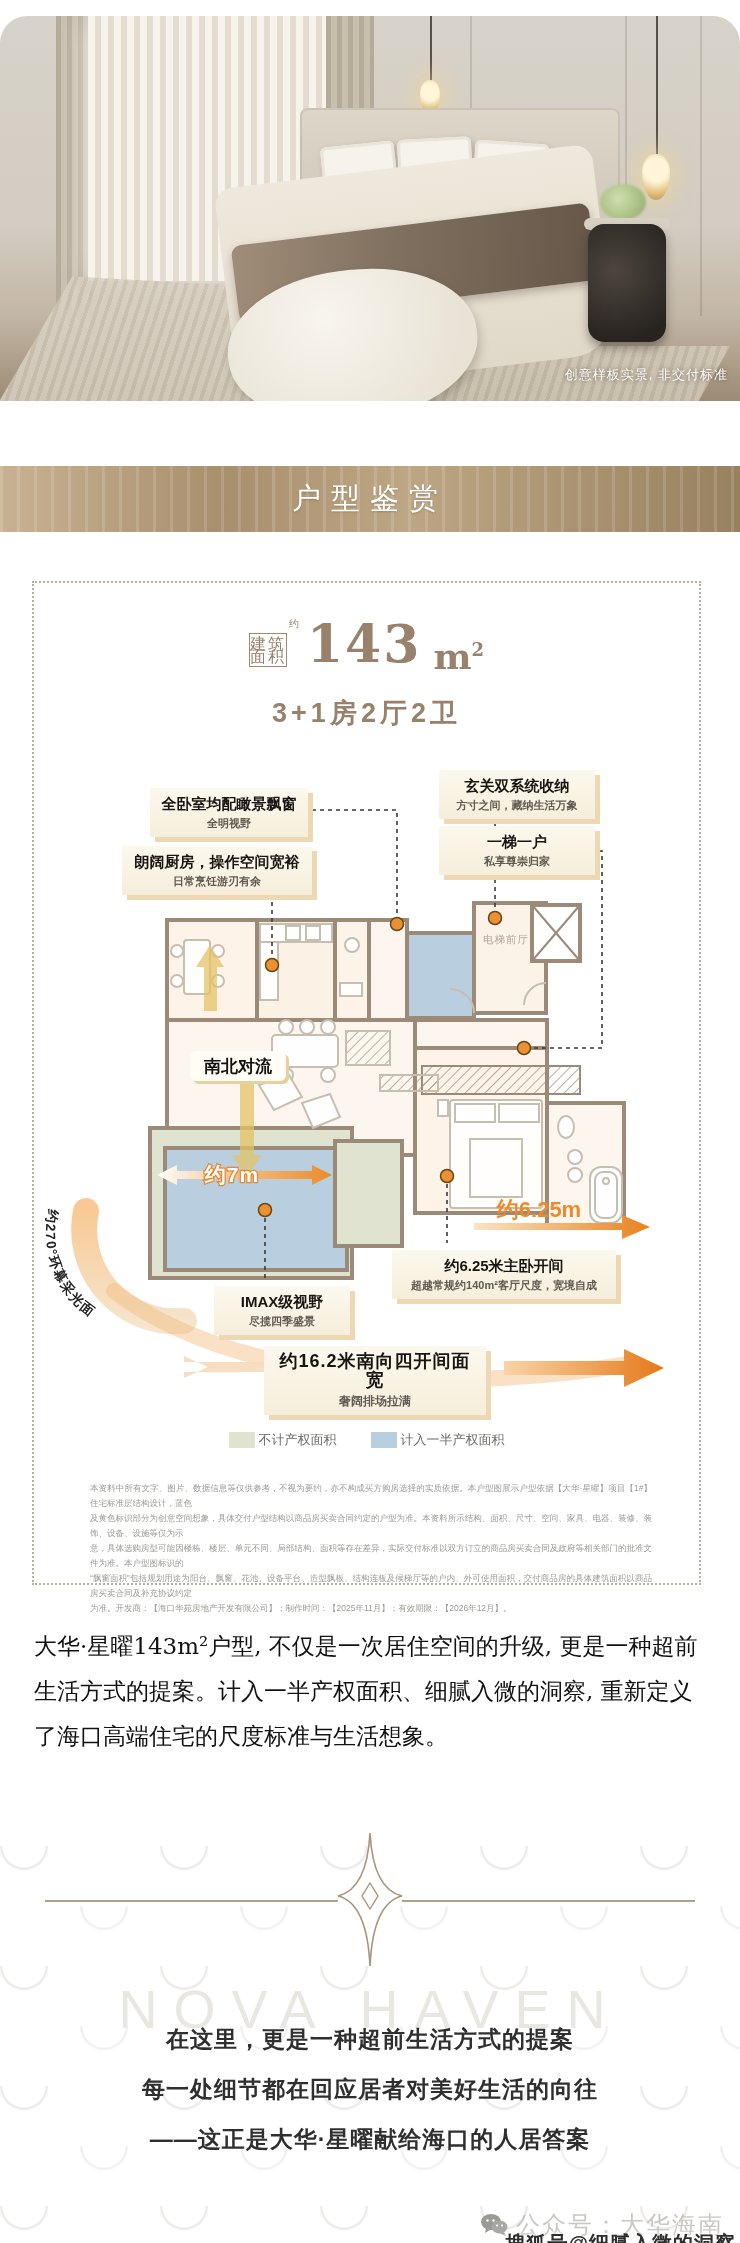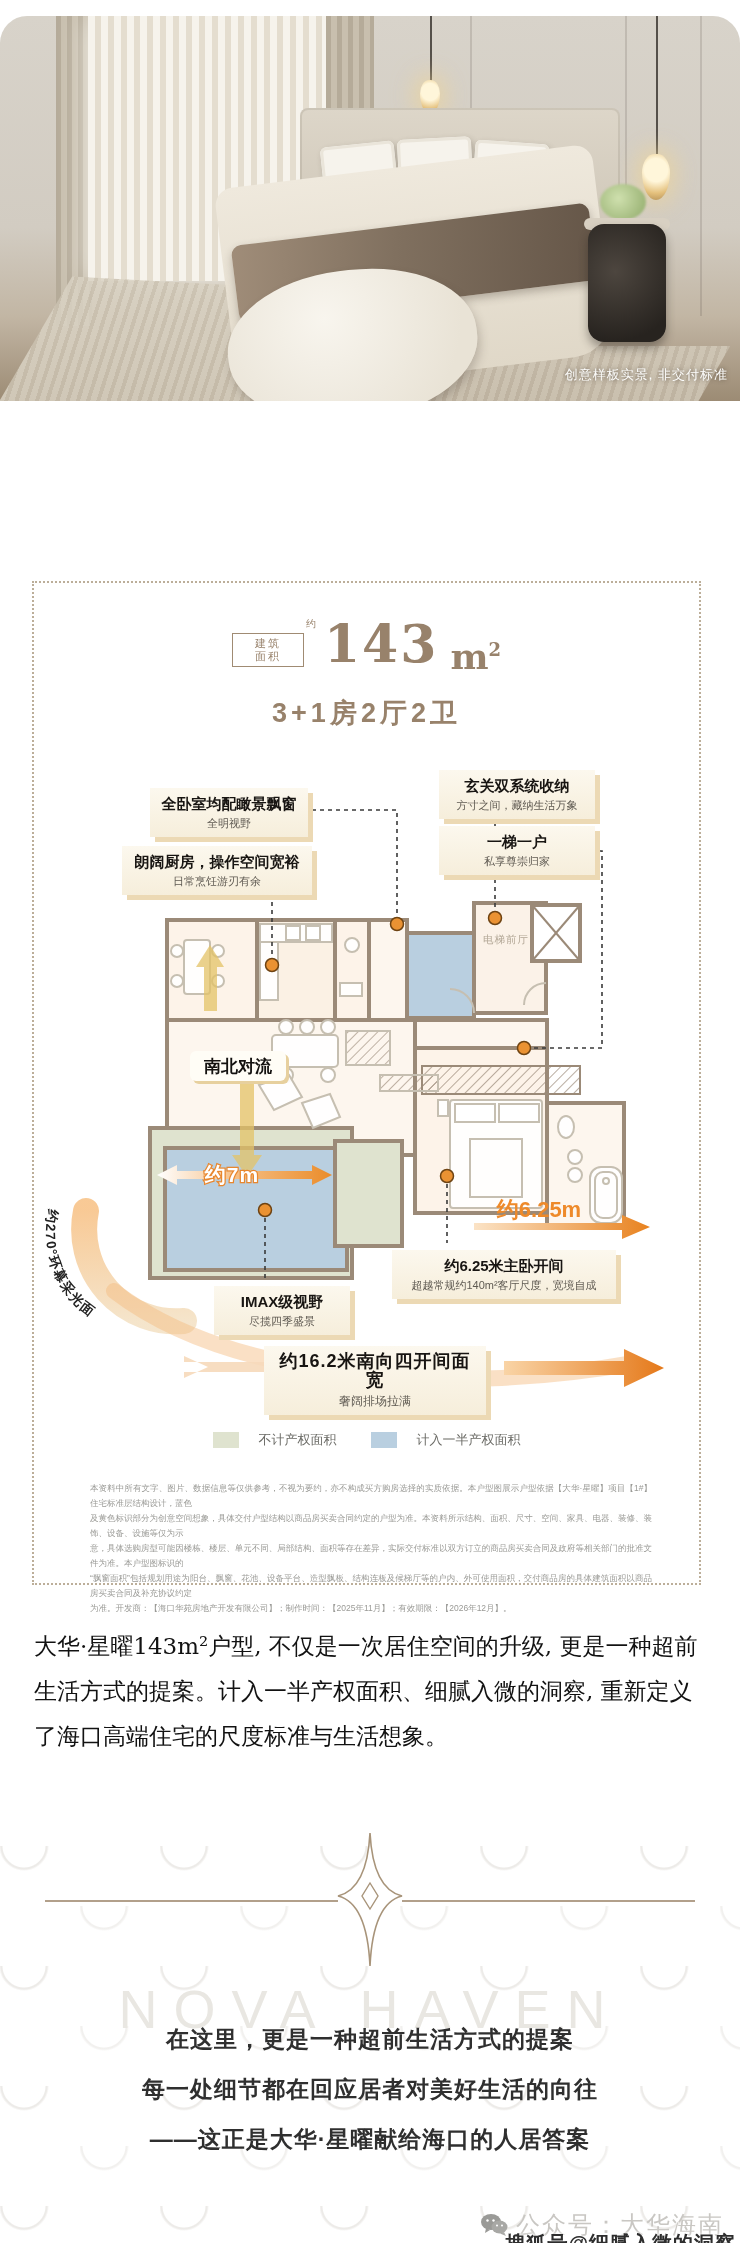--- a/index.html
+++ b/index.html
@@ -48,40 +48,40 @@
         background:linear-gradient(90deg,#c8b293 0%,#a88f6d 30%,#bda684 55%,#97815f 100%);}
   #banner .ribs{position:absolute;inset:0;
         background:repeating-linear-gradient(90deg,rgba(255,255,255,.14) 0 3px,rgba(0,0,0,0) 3px 17px);}
   #banner-title{position:absolute;inset:0;display:flex;align-items:center;justify-content:center;
         color:#fff;font-family:"DejaVu Serif","Liberation Serif",serif;font-size:29px;letter-spacing:10px;
         text-shadow:0 1px 2px rgba(90,70,40,.35);}
 
   
   #card{left:32px;top:565px;width:665px;height:1000px;border:2px dotted #bcae99;background:#fff;}
   #headrow{position:absolute;left:0;top:28px;width:100%;display:flex;justify-content:center;align-items:flex-end;gap:8px;color:#98826b;}
-  #area-box{border:1px solid #a08b73;padding:3px 22px;font-size:11px;line-height:13px;letter-spacing:2px;margin-bottom:10px;}
+  #area-box{border:1px solid #a08b73;padding:3px 0;font-size:16px;line-height:13px;letter-spacing:2px;margin-bottom:10px;}
   #area-approx{font-size:10px;margin:0 0 46px -6px;}
   #area-num{font-family:"DejaVu Serif","Liberation Serif",serif;font-weight:bold;font-size:52px;line-height:66px;letter-spacing:2px;}
   #area-unit{font-family:"DejaVu Serif","Liberation Serif",serif;font-weight:bold;font-size:36px;line-height:30px;margin-left:4px;margin-bottom:6px;}
   #area-unit sup{font-size:18px;}
   #layout-line{position:absolute;left:0;top:112px;width:100%;text-align:center;color:#98826b;
         font-size:27px;font-weight:bold;letter-spacing:4px;}
 
   .co{position:absolute;text-align:center;background:linear-gradient(180deg,#fcf8ee,#f6eedb);
         box-shadow:5px 5px 0 #ecd9b4;padding:6px 6px 7px;z-index:5;}
   .co .t{font-size:15px;font-weight:bold;color:#181512;line-height:19px;}
-  .co .s{font-size:11px;color:#5f5a52;margin-top:3px;line-height:14px;}
+  .co .s{font-size:11px;color:#5f5a52;margin-top:3px;line-height:14px;font-weight:bold;}
   .co.big .t{font-size:18px;letter-spacing:1px;}
   .co.big .s{font-size:12px;margin-top:4px;}
   #pill-ns{position:absolute;left:156px;top:468px;width:96px;height:30px;background:#fffdf6;border-radius:6px;
         box-shadow:3px 3px 0 #e7d09e;display:flex;align-items:center;justify-content:center;
         font-size:17px;font-weight:bold;color:#141210;z-index:4;}
 
   #legend{position:absolute;left:0;top:848px;width:100%;display:flex;justify-content:center;gap:34px;align-items:center;}
-  .lgitem{display:flex;align-items:center;gap:20px;font-size:13px;color:#6b6b66;}
+  .lgitem{display:flex;align-items:center;gap:4px;font-size:13px;color:#6b6b66;}
   .sw{width:26px;height:16px;display:inline-block;}
   .sw.g{background:#dfe3cf;} .sw.b{background:#b9cfe0;}
 
   #disclaimer{position:absolute;left:56px;top:898px;width:562px;color:#9a9a96;font-size:8.5px;
         line-height:15px;text-align:justify;}
   #disclaimer div{white-space:normal;}
 
   
   #paragraph{left:34px;top:1608px;width:674px;font-family:"DejaVu Serif","Liberation Serif",serif;
         font-size:23px;line-height:45px;color:#121212;}
@@ -126,20 +126,24 @@
     <div id="bed">
       <div id="throw"></div>
       <div id="duvet"></div>
     </div>
     <div id="flowers"></div>
     <div id="nstandtop"></div>
     <div id="nstand"></div>
     <div id="hero-caption">创意样板实景, 非交付标准</div>
   </div>
 
+  <div id="banner" class="abs">
+    <div class="ribs"></div>
+    <div id="banner-title">户型鉴赏</div>
+  </div>
 
   <div id="card" class="abs">
 
     <div id="headrow">
       <div id="area-box">
         <div>建筑</div>
         <div>面积</div>
       </div>
       <div id="area-approx">约</div>
       <div id="area-num">143</div>

